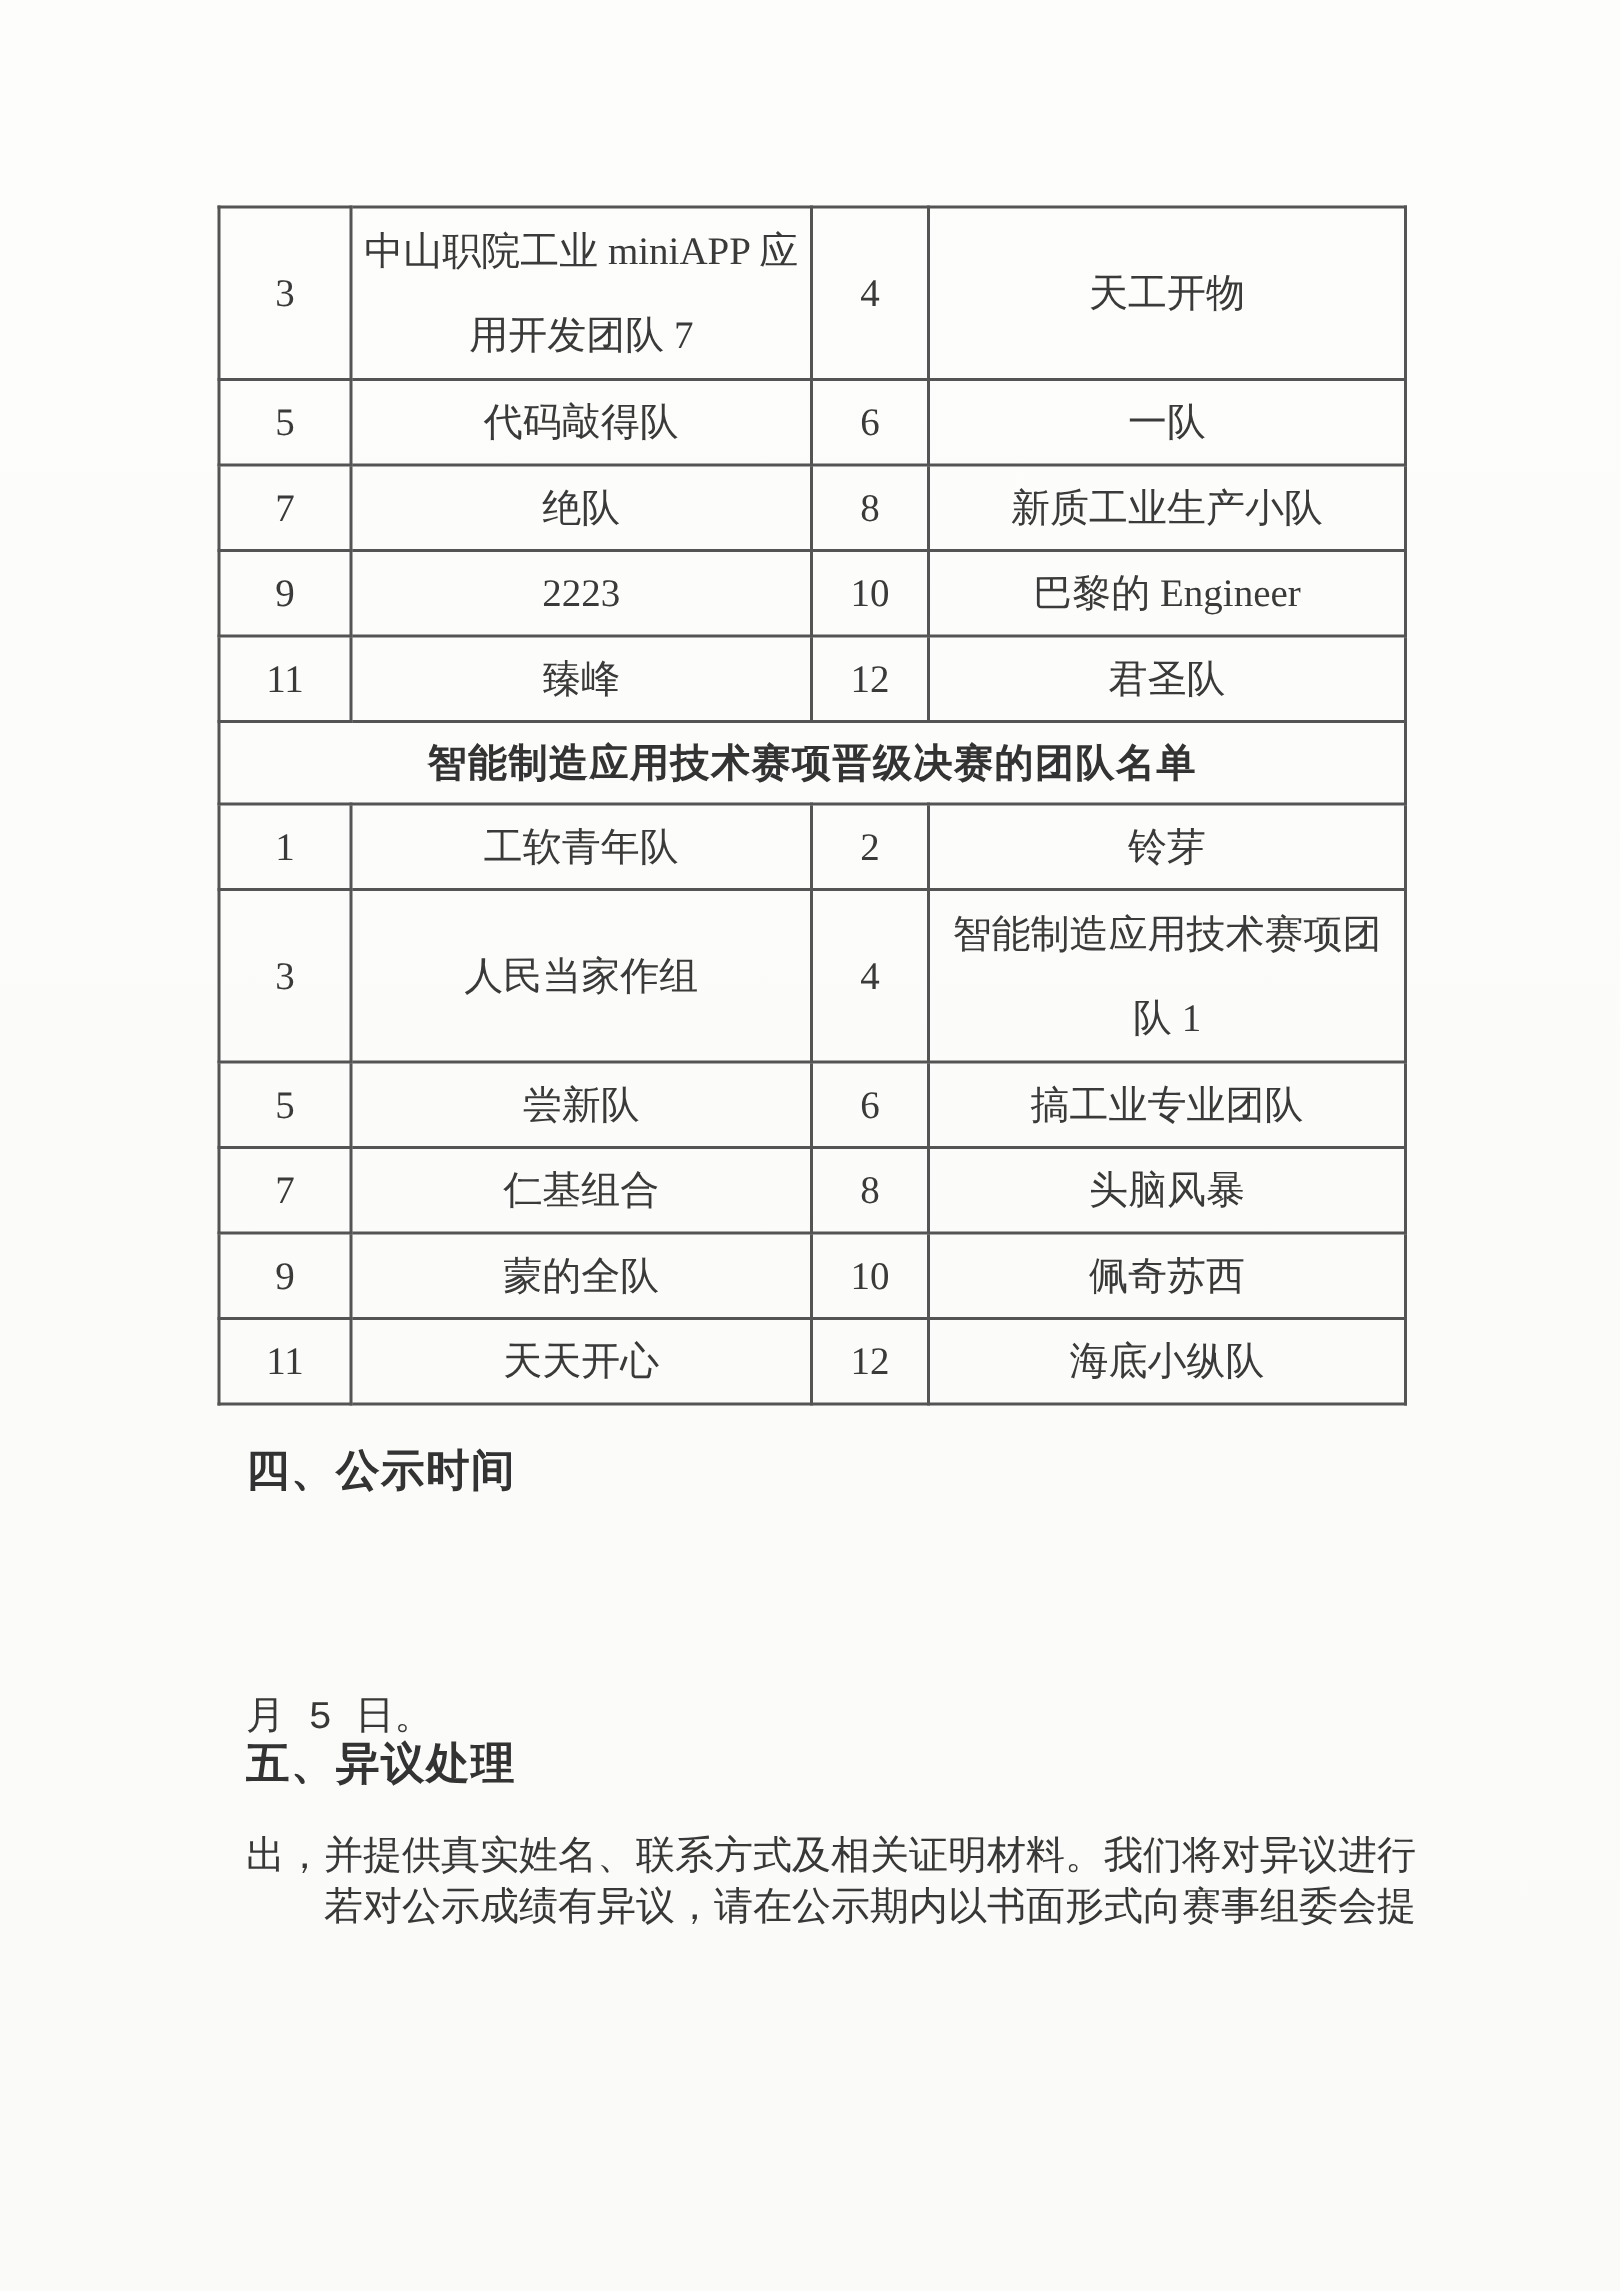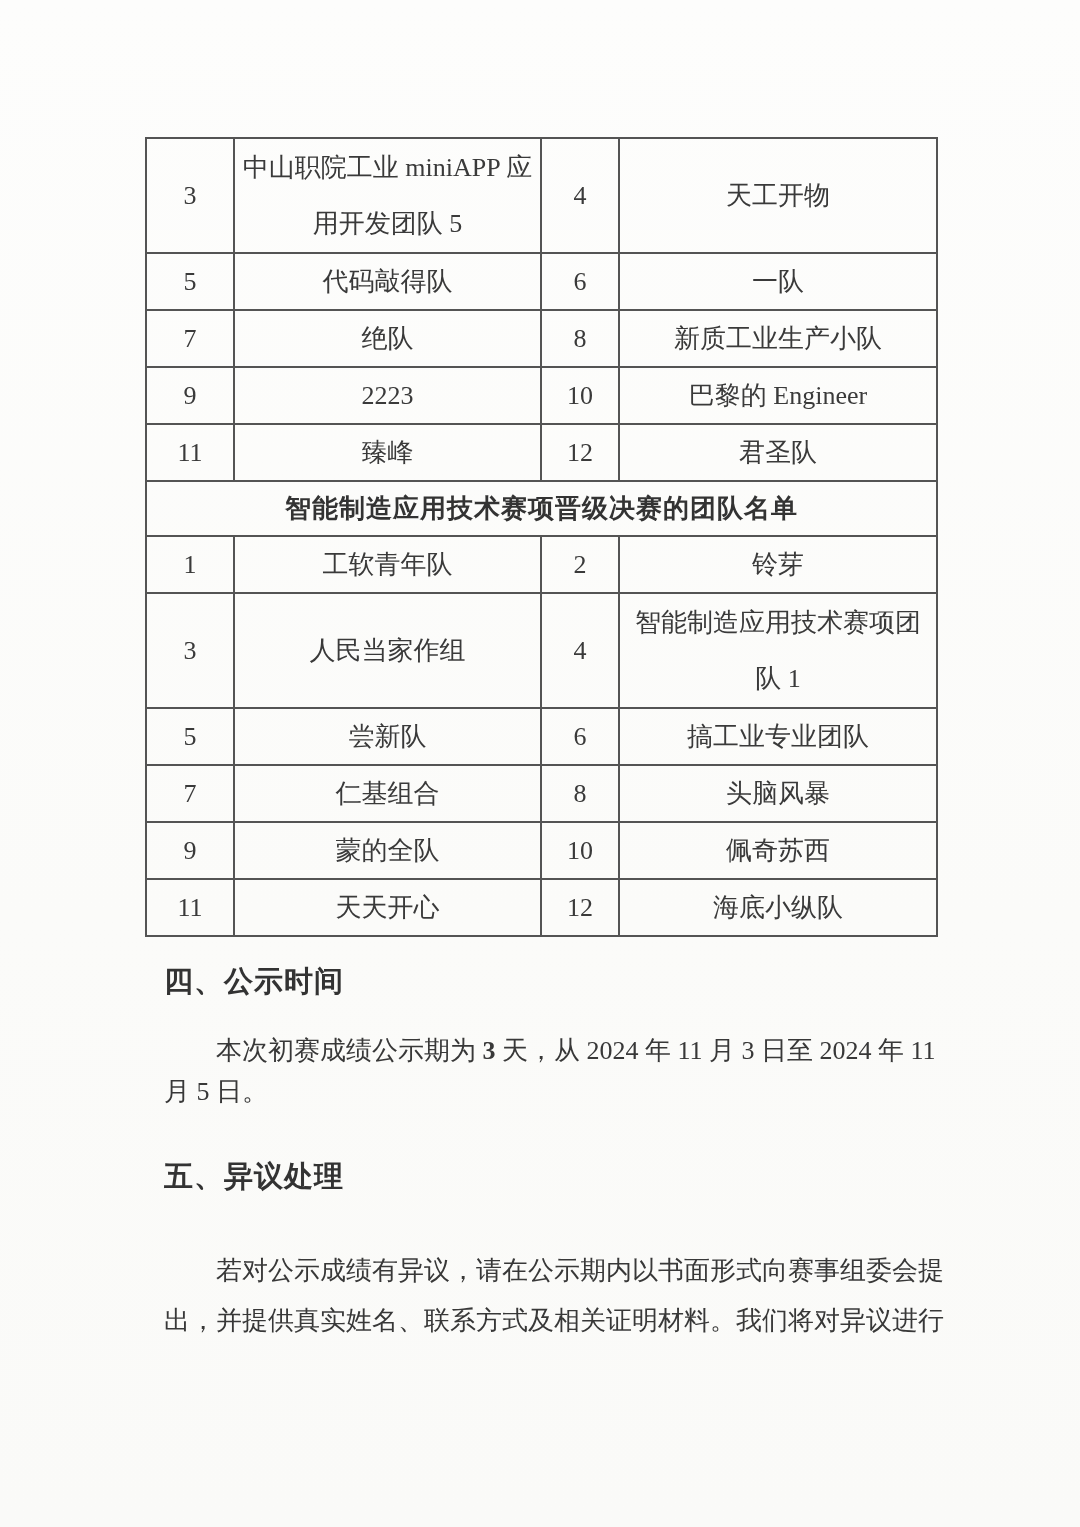--- a/index.html
+++ b/index.html
@@ -84,43 +84,43 @@
     text-align-last: justify;
   }
   .body-line.indent {
     padding-left: 52px;
     width: 694px;
   }
   .bold-num { font-weight: bold; }
 
   #heading-4 { top: 961px; }
   #p1-l1     { top: 1030px; }
-  #p1-l2     { top: 1071px; }
+  #p1-l2     { top: 1124px; font-family: Liberation Mono, monospace; }
   #heading-5 { top: 1156px; }
   #p2-l1     { top: 1222px; margin-top: 28px; }
-  #p2-l2     { top: 1300px; }
+  #p2-l2     { top: 1216px; }
   #p2-l3     { top: 1335px; }
 </style>
 </head>
 <body>
 
 <div class="scan-page">
 
   <table class="results">
     <colgroup>
       <col class="c-num1">
         <col class="c-name1">
         <col class="c-num2">
         <col class="c-name2">
     </colgroup>
     <tbody>
       <tr class="r-tall">
         <td class="num">3</td>
         <td>中山职院工业 miniAPP 应
-用开发团队 5</td>
+用开发团队 7</td>
         <td class="num">4</td>
         <td>天工开物</td>
       </tr>
       <tr class="r-normal">
         <td class="num">5</td>
         <td>代码敲得队</td>
         <td class="num">6</td>
         <td>一队</td>
       </tr>
       <tr class="r-normal">
@@ -181,21 +181,20 @@
         <td class="num">11</td>
         <td>天天开心</td>
         <td class="num">12</td>
         <td>海底小纵队</td>
       </tr>
     </tbody>
   </table>
 
   <div id="heading-4" class="sec-heading">四、公示时间</div>
 
-  <div id="p1-l1" class="body-line justified indent"><span>本次初赛成绩公示期为 </span><span class="bold-num">3</span><span> 天，从 2024 年 11 月 3 日至 2024 年 11</span></div>
   <div id="p1-l2" class="body-line">月 5 日。</div>
 
   <div id="heading-5" class="sec-heading">五、异议处理</div>
 
   <div id="p2-l1" class="body-line justified indent">若对公示成绩有异议，请在公示期内以书面形式向赛事组委会提</div>
   <div id="p2-l2" class="body-line justified">出，并提供真实姓名、联系方式及相关证明材料。我们将对异议进行</div>
 
 </div>
 
 </body></html>

